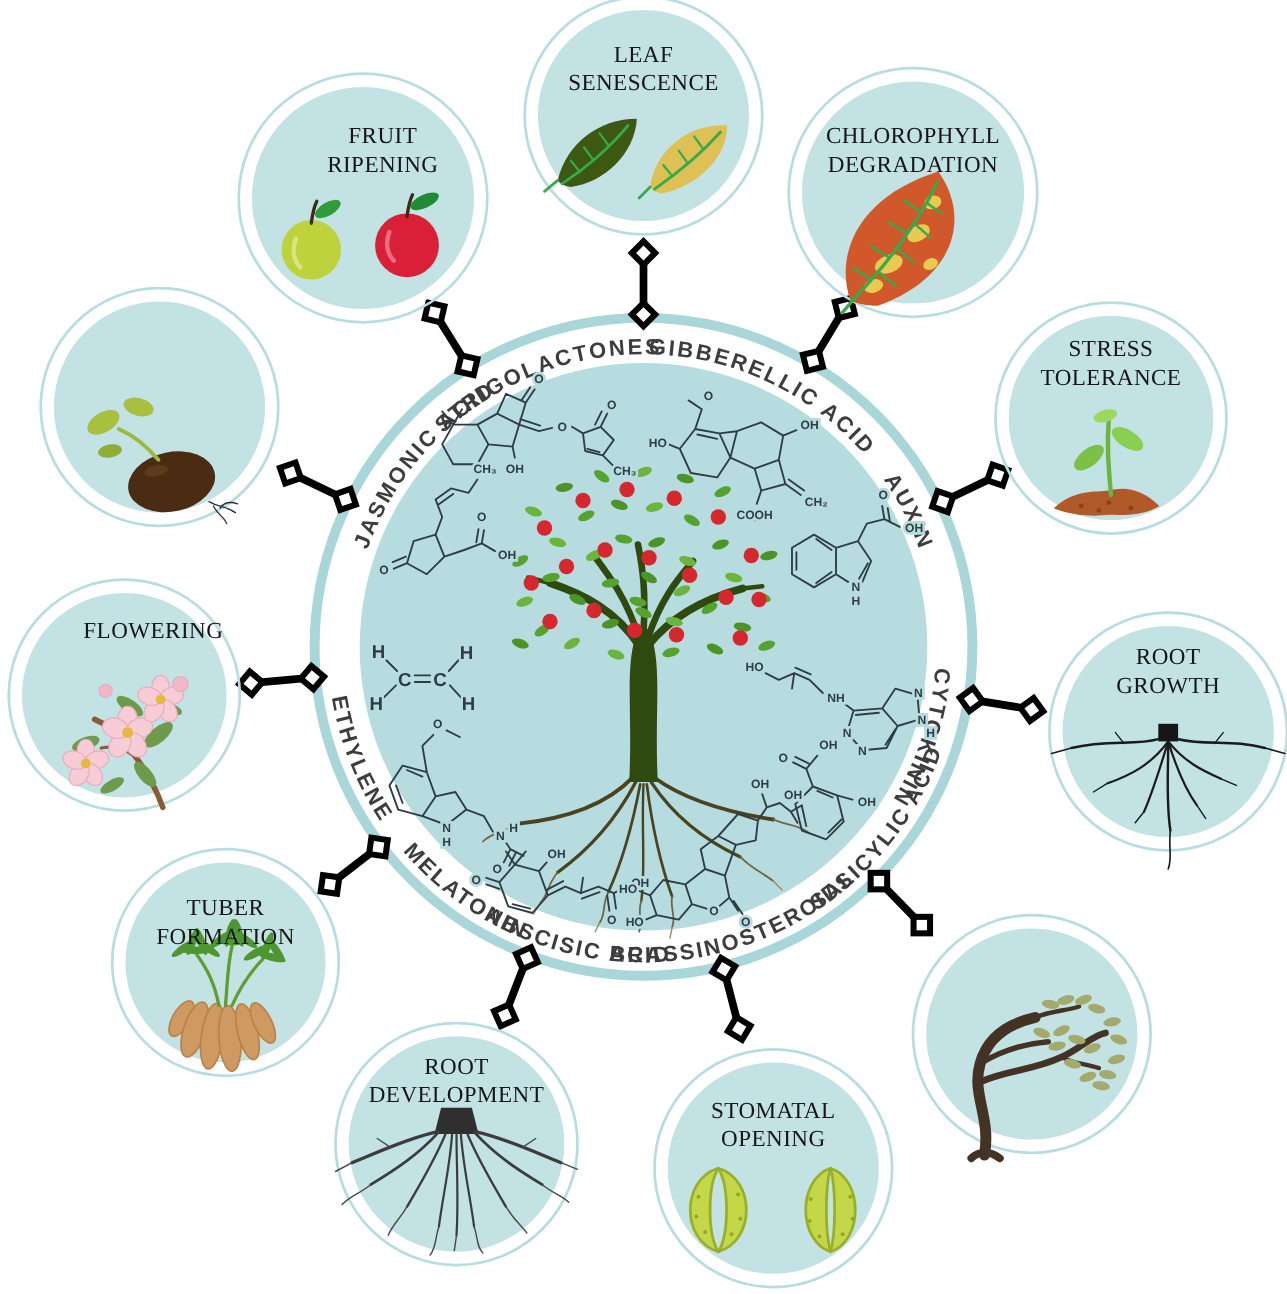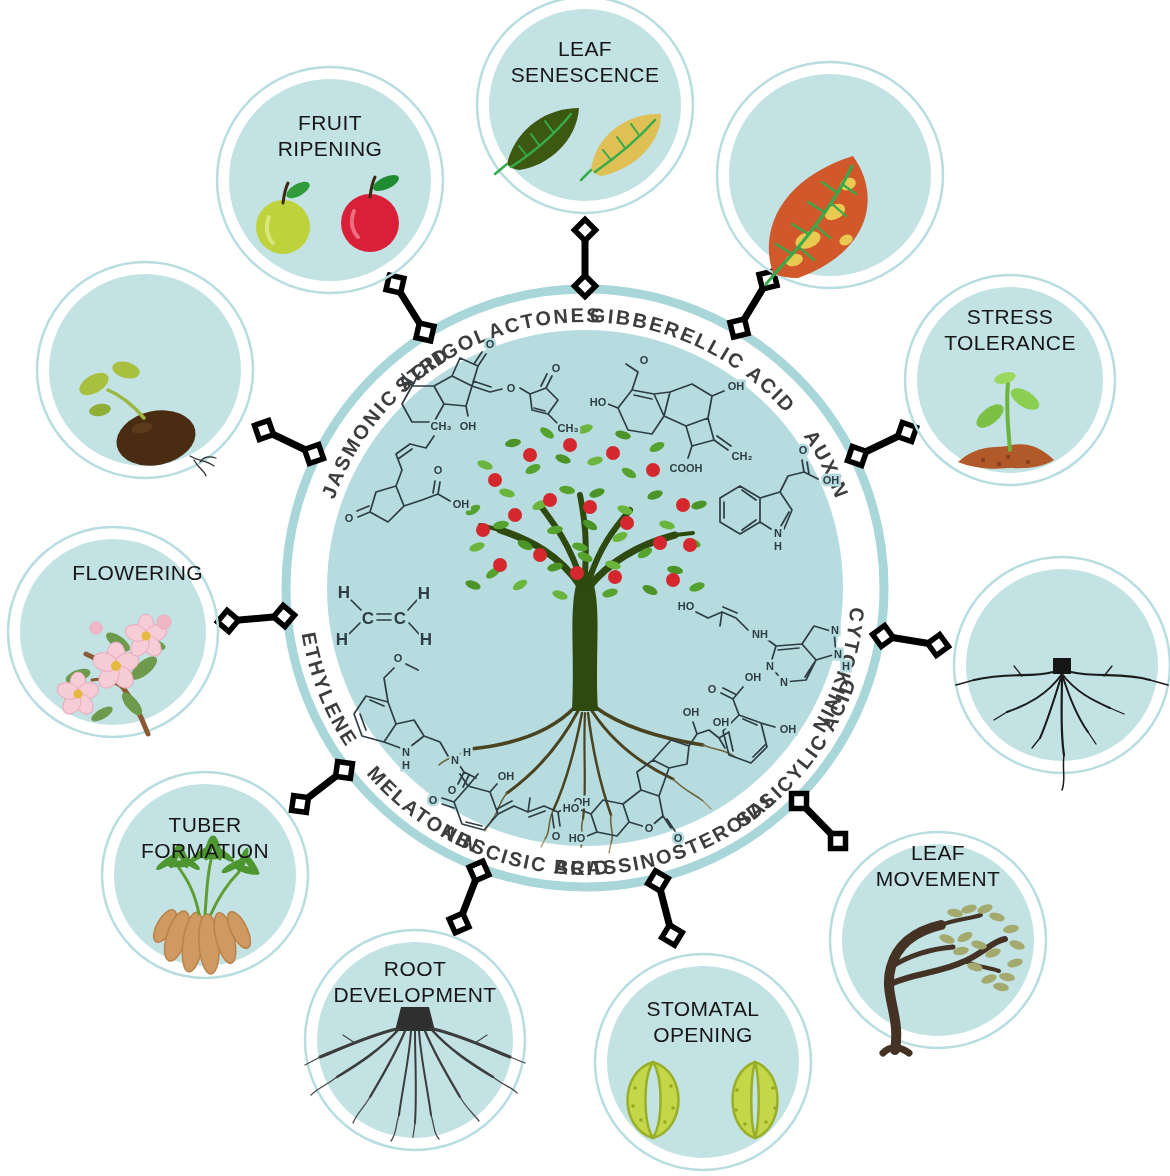--- a/index.html
+++ b/index.html
@@ -1,21 +1,21 @@
 <!DOCTYPE html>
 <html><head>
 <meta charset="utf-8">
 <style>
   html,body{margin:0;padding:0;background:#fff;}
   .stage{position:relative;width:1170px;height:1176px;background:#ffffff;overflow:hidden;
          font-family:"Liberation Sans","DejaVu Sans",sans-serif;}
   svg.scene{position:absolute;left:0;top:0;}
   .rimtxt{font-size:20px;font-weight:700;letter-spacing:2.2px;fill:#3d3d3d;}
   .sat-label{position:absolute;text-align:center;font-size:21px;line-height:1.24;
-             letter-spacing:.4px;color:#161616;font-weight:400;}
+             letter-spacing:.4px;color:#161616;font-weight:400;font-family:Liberation Serif, serif;}
   .mol{stroke:#2e3d44;stroke-width:1.7;fill:none;stroke-linecap:round;stroke-linejoin:round;}
   .mlab{font-size:11px;font-weight:700;fill:#2e3d44;text-anchor:middle;
         stroke:#b6dcdf;stroke-width:5px;paint-order:stroke;}
   .atom{font-size:17px;font-weight:700;fill:#2e3d44;text-anchor:middle;
         stroke:#b6dcdf;stroke-width:4px;paint-order:stroke;}
   .link{stroke:#000;stroke-width:7;stroke-linecap:round;}
   .diam{fill:#fff;stroke:#000;stroke-width:5.5;}
   .vein{stroke:#35ab4b;fill:none;stroke-linecap:round;}
 </style>
 </head>
@@ -649,20 +649,21 @@
     <g transform="translate(42,8)">
       <circle r="29" fill="#da2038"></circle>
       <path d="M -16,-12 C -20,-2 -18,8 -12,14" stroke="#ec6e80" stroke-width="4" fill="none" stroke-linecap="round"></path>
       <path d="M 0,-26 C 1,-34 2,-40 5,-46" stroke="#3c2a12" stroke-width="3" fill="none" stroke-linecap="round"></path>
       <ellipse cx="16" cy="-40" rx="14" ry="6" fill="#1f8c33" transform="rotate(-25 16 -40)"></ellipse>
     </g>
   </g>
 </svg>
 
 <div class="sat-label" style="left:500px;top:36px;width:170px;">LEAF SENESCENCE</div>
+<div class="sat-label" style="left:725px;top:110px;width:210px;">CHLOROPHYLL DEGRADATION</div>
 <div class="sat-label" style="left:920px;top:304px;width:180px;">STRESS TOLERANCE</div>
-<div class="sat-label" style="left:858px;top:840px;width:160px;">LEAF MOVEMENT</div>
+<div class="sat-label" style="left:997px;top:584px;width:130px;">ROOT GROWTH</div>
 <div class="sat-label" style="left:613px;top:996px;width:180px;">STOMATAL OPENING</div>
 <div class="sat-label" style="left:120px;top:812px;width:170px;">TUBER FORMATION</div>
 <div class="sat-label" style="left:325px;top:956px;width:180px;">ROOT DEVELOPMENT</div>
 <div class="sat-label" style="left:23px;top:560px;width:180px;text-align:right;">FLOWERING</div>
-<div class="sat-label" style="left:255px;top:110px;width:150px;">FRUIT RIPENING</div>
+<div class="sat-label" style="left:273px;top:110px;width:150px;">FRUIT RIPENING</div>
 </div>
 
 </body></html>

